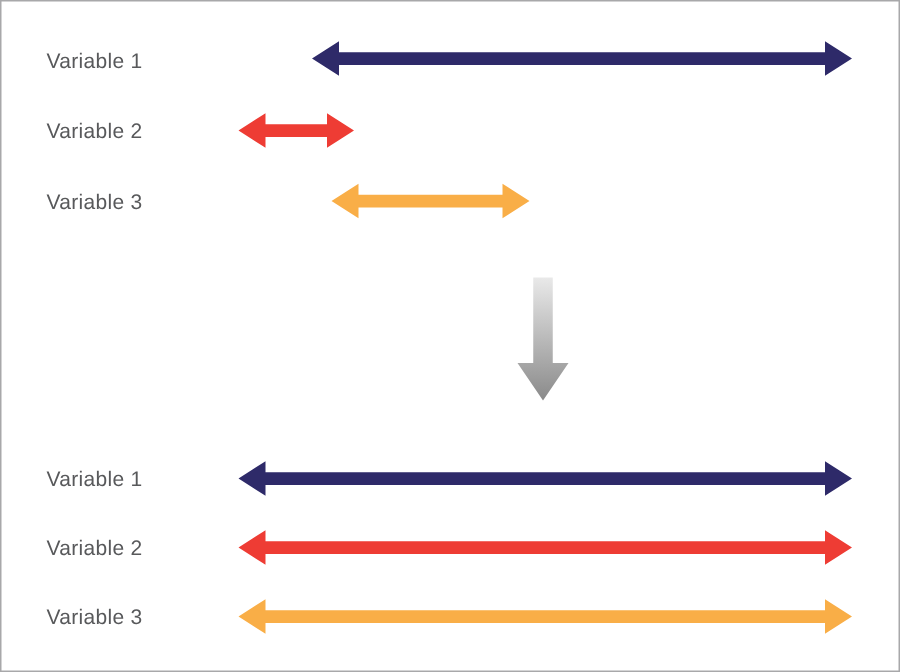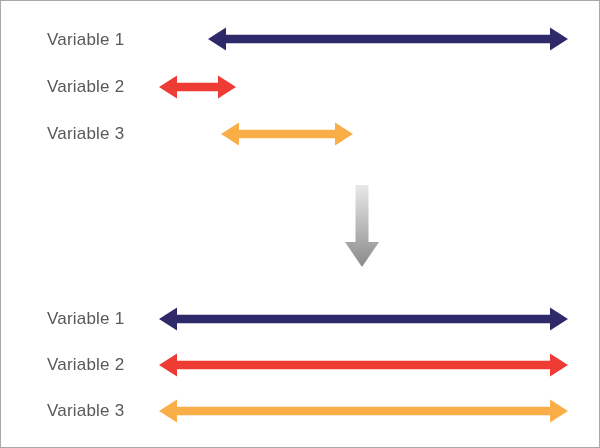--- a/index.html
+++ b/index.html
@@ -12,24 +12,24 @@
     position: relative;
     width: 600px;
     height: 448px;
     box-sizing: border-box;
     background: #ffffff;
     border: 1px solid #a8a8aa;
     overflow: hidden;
   }
   .lbl {
     position: absolute;
-    left: 46px;
+    left: 30px;
     height: 24px;
     line-height: 24px;
-    font-size: 17px;
+    font-size: 14px;
     letter-spacing: 0.2px;
     color: #58595b;
     white-space: nowrap;
     user-select: none;
   }
   .lbl.t1 { top: 27px; }
   .lbl.t2 { top: 74px; }
   .lbl.t3 { top: 121px; }
   .lbl.b1 { top: 306px; }
   .lbl.b2 { top: 352px; }

